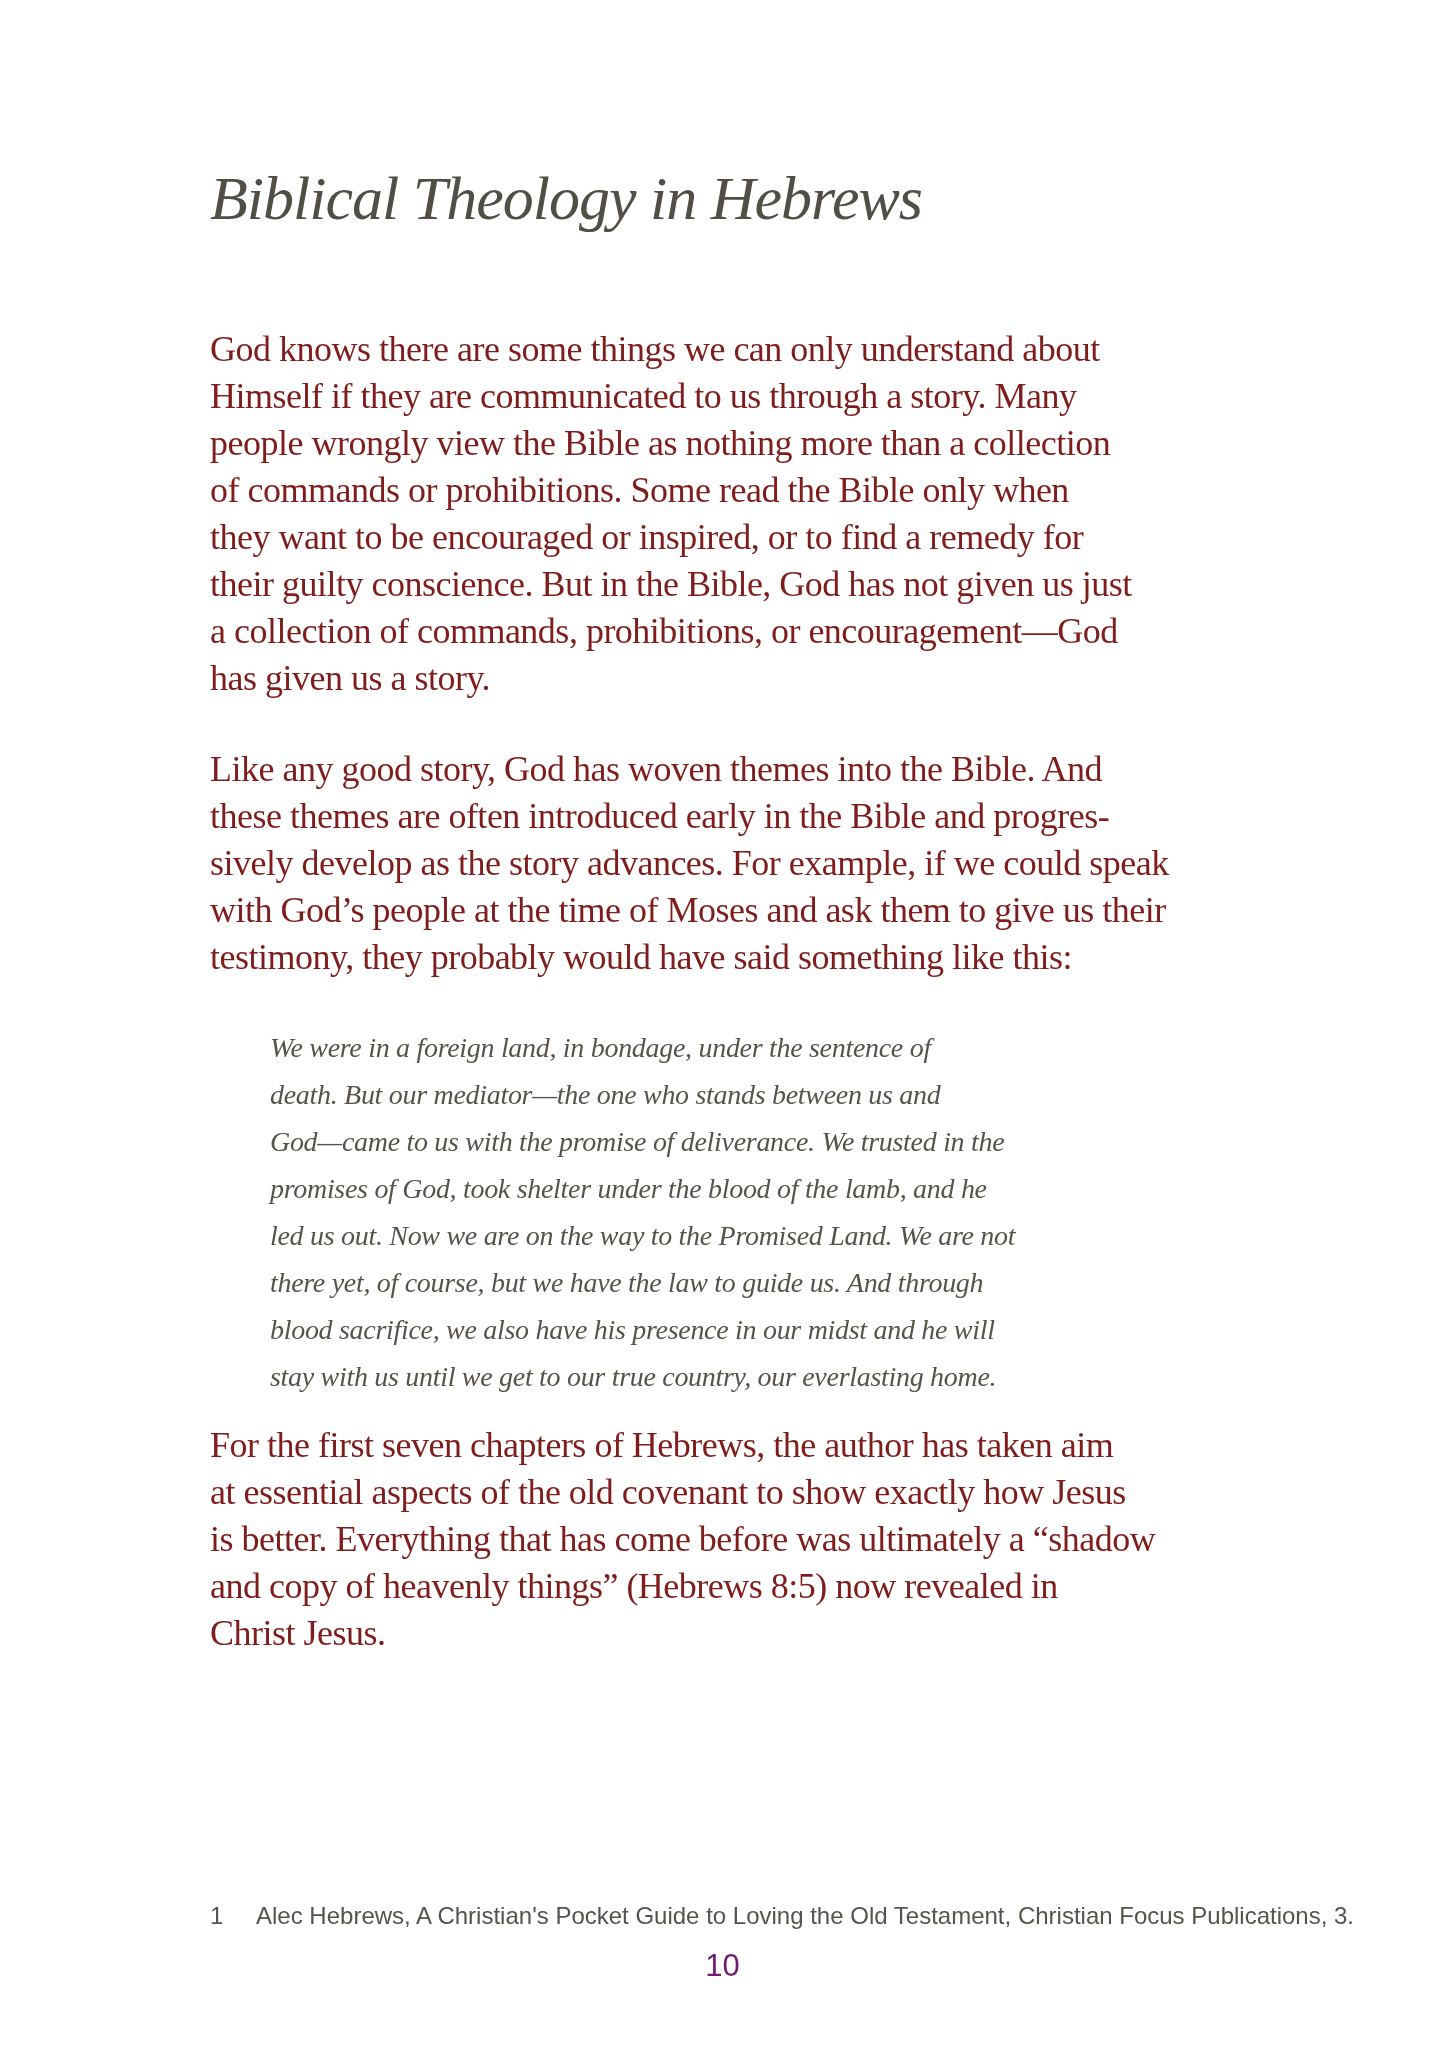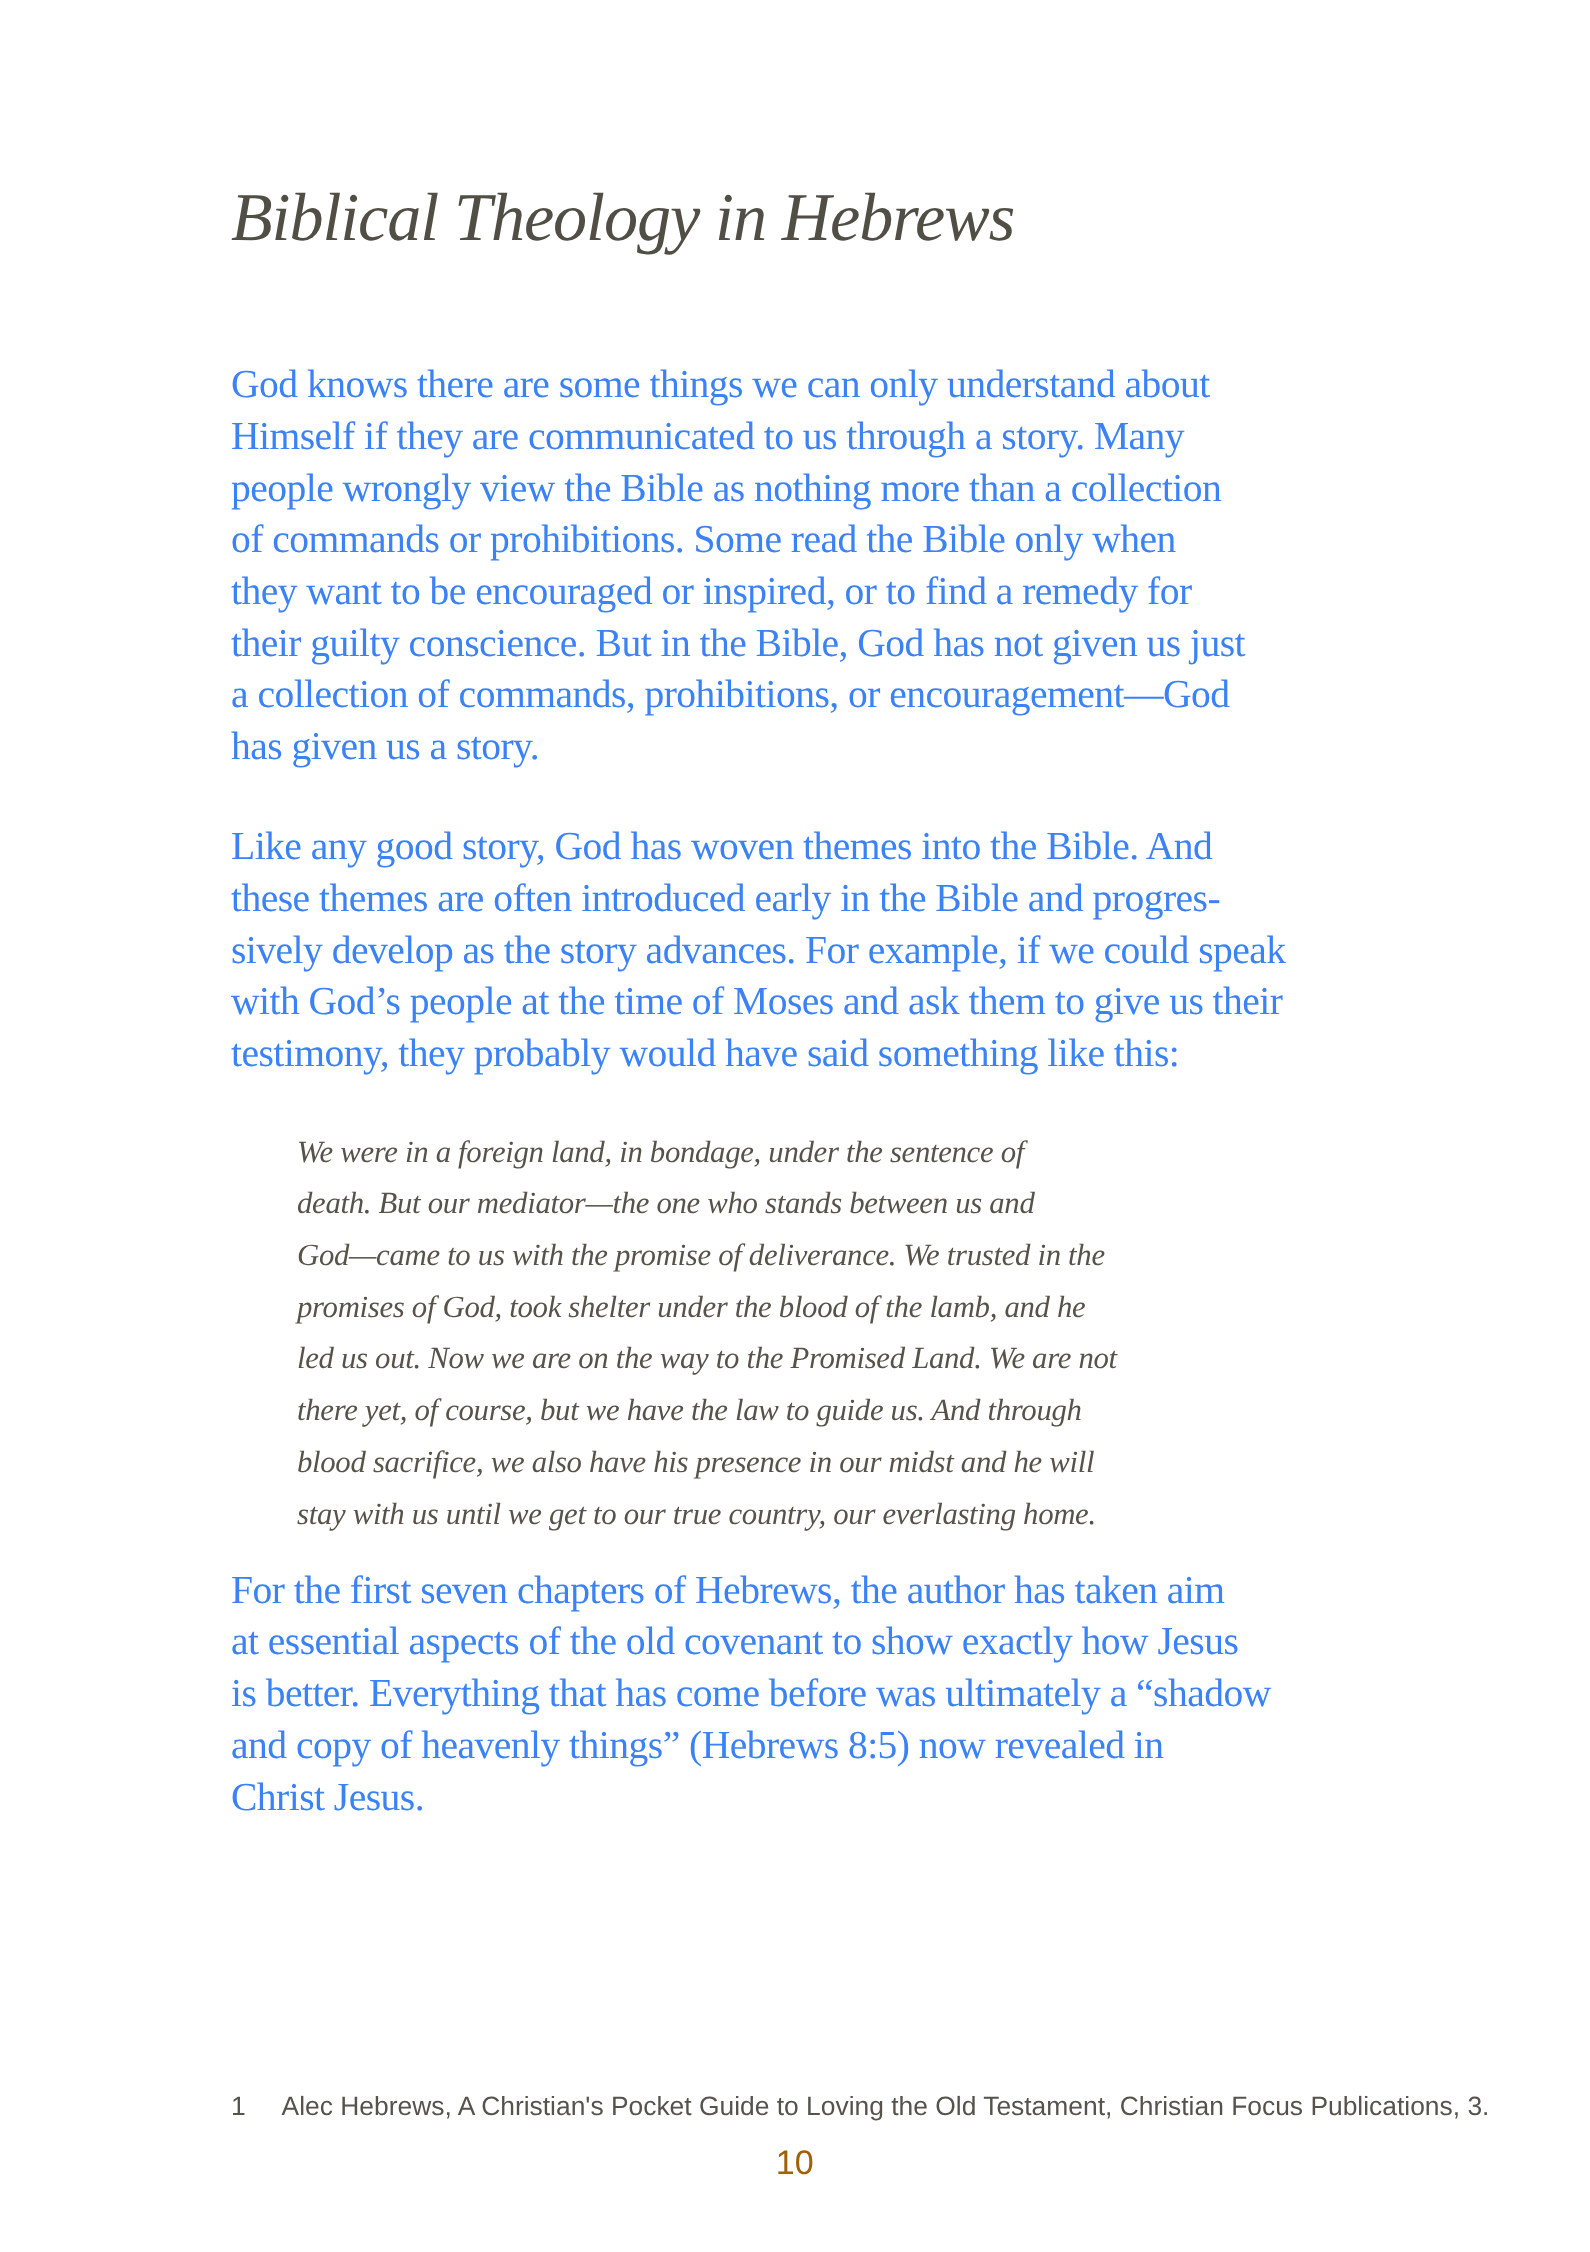--- a/index.html
+++ b/index.html
@@ -30,21 +30,21 @@
     font-size: 62px;
     line-height: 60px;
     letter-spacing: -1px;
     color: #514e45;
     margin: 0 0 98px 0;
   }
   .body-para {
     font-size: 36px;
     line-height: 47px;
     letter-spacing: -0.5px;
-    color: #3b82f6;
+    color: #7f1d1d;
     white-space: pre-line;    
     margin: 0 0 44px 0;
   }
   .body-para.before-quote { margin-bottom: 43px; }
   .body-para.after-quote  { margin-bottom: 38px; }
   .body-para.last         { margin-bottom: 0; }
   .block-quote {
     font-style: italic;
     font-size: 28px;
     line-height: 47px;
@@ -73,21 +73,21 @@
   .footnote-book-title { }
   .page-number {
     position: absolute;
     left: 0;
     top: 1948px;
     width: 1445px;
     text-align: center;
     font-family: "Liberation Sans", sans-serif;
     font-size: 31px;
     line-height: 36px;
-    color: #a16207;
+    color: #701a75;
   }
 </style>
 </head>
 <body>
 
 <div class="page">
 
   <div class="content">
 
     <h1 class="chapter-title">Biblical Theology in Hebrews</h1>

